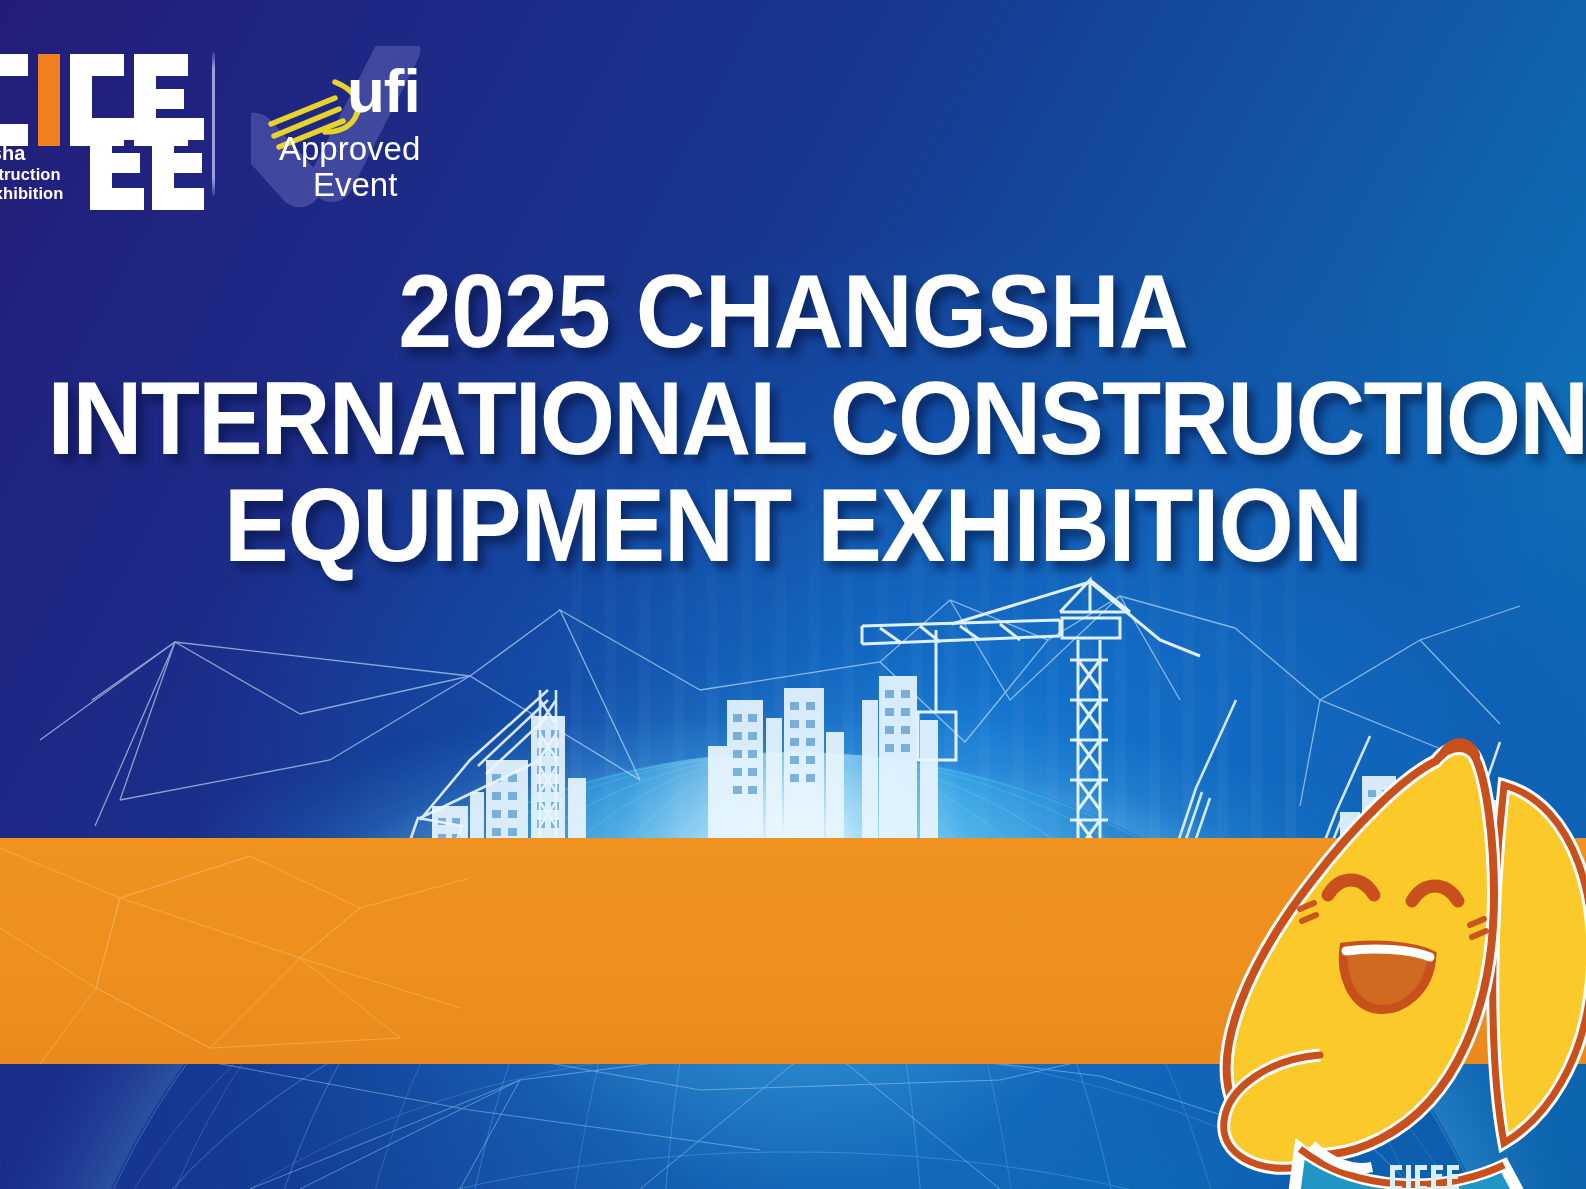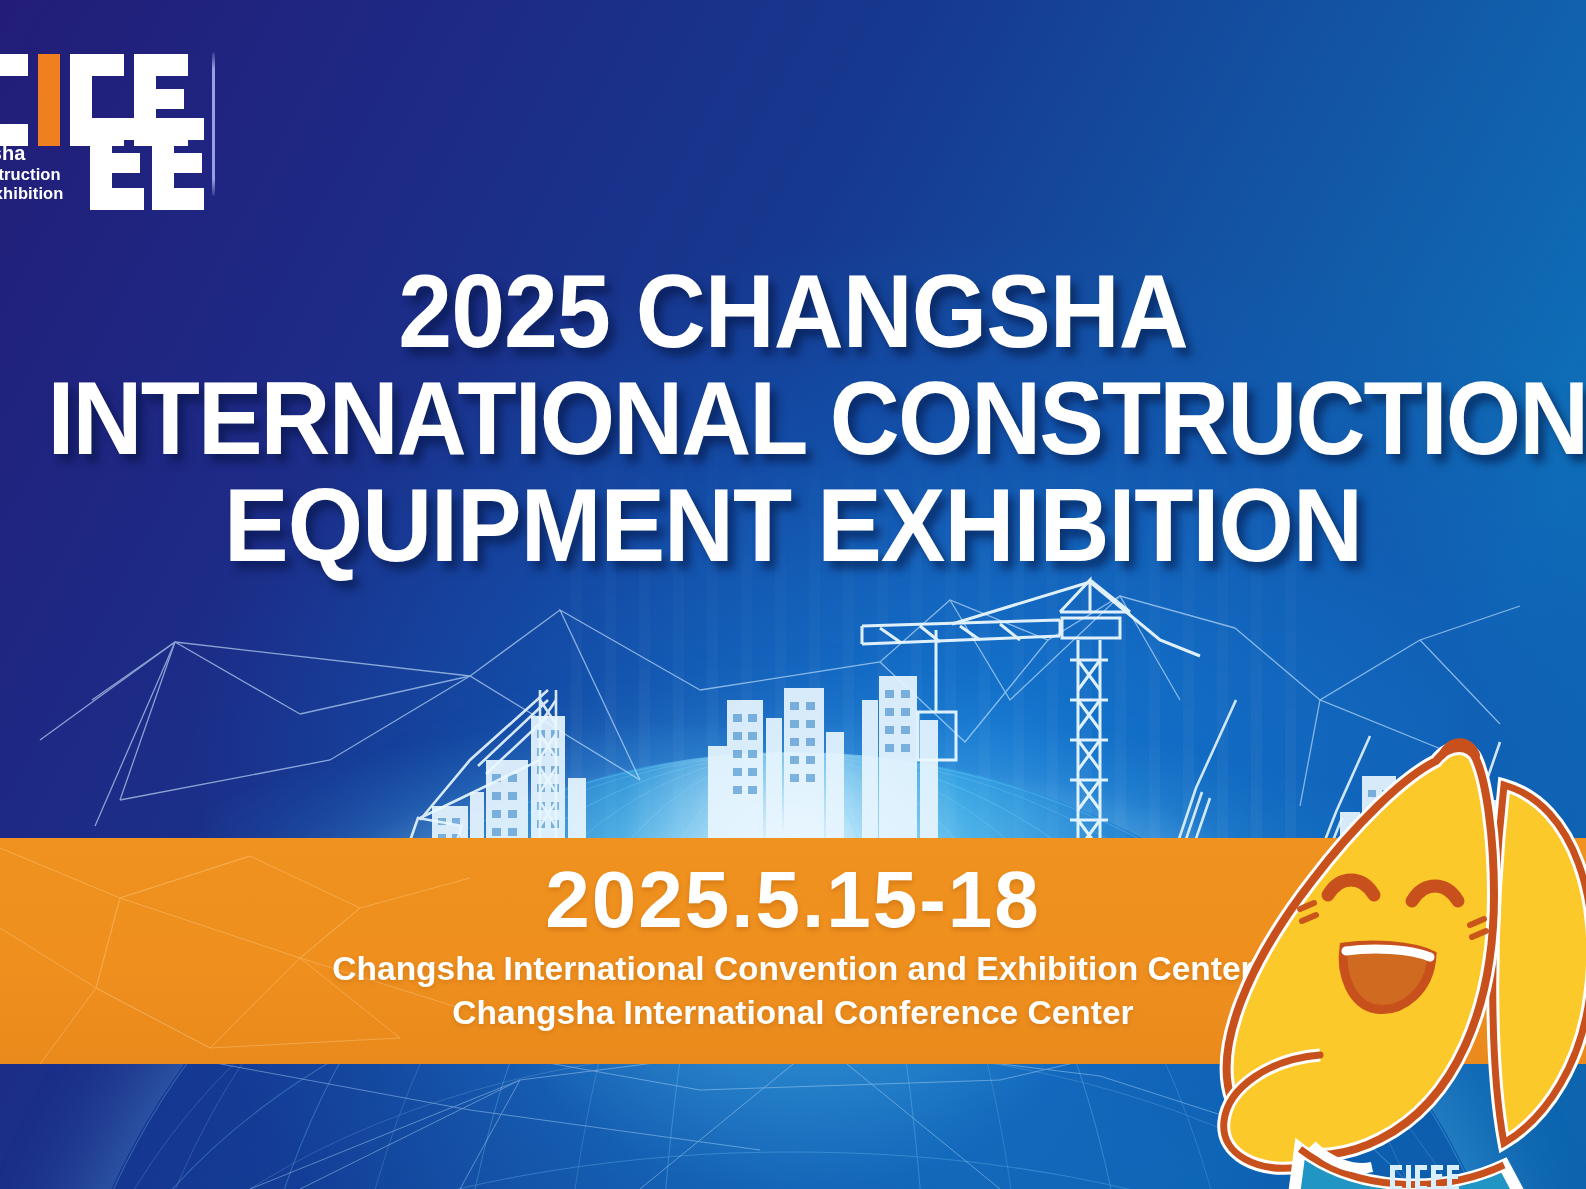--- a/index.html
+++ b/index.html
@@ -324,42 +324,57 @@
       </svg>
       <div class="cicee-sub">
         <div>Changsha</div>
         <div>nal Construction</div>
         <div>oment Exhibition</div>
       </div>
     </div>
 
     <div class="divider"></div>
 
+    <div class="ufi">
+      <svg width="200" height="175" viewBox="0 0 200 175" aria-hidden="true">
+
+        <g opacity=".42" fill="#6f74c4">
+          <rect x="4" y="58" width="44" height="112" rx="22" transform="rotate(-42 26 114)"></rect>
+          <rect x="92" y="-26" width="44" height="190" rx="22" transform="rotate(27 114 69)"></rect>
+        </g>
+
+        <g stroke="#e8d32a" stroke-width="5.5" fill="none" stroke-linecap="round">
+          <path d="M20 78 L84 52"></path>
+          <path d="M23 90 L88 63"></path>
+          <path d="M28 101 L92 75"></path>
+          <path d="M84 36 C104 44 112 58 104 72 C98 82 86 86 74 86"></path>
+        </g>
+
+        <text x="96" y="66" font-family="Liberation Sans, sans-serif" font-size="62" font-weight="bold" fill="#ffffff" letter-spacing="-1">ufi</text>
+        <text x="28" y="114" font-family="Liberation Sans, sans-serif" font-size="33" fill="#ffffff">Approved</text>
+        <text x="62" y="150" font-family="Liberation Sans, sans-serif" font-size="33" fill="#ffffff">Event</text>
+      </svg>
+    </div>
   </div>
 
   <div class="headline">
     <div class="l1">2025 CHANGSHA</div>
     <div class="l2">INTERNATIONAL CONSTRUCTION</div>
     <div class="l3">EQUIPMENT EXHIBITION</div>
   </div>
 
   <div class="band">
     <svg class="band-mesh" viewBox="0 0 520 226" preserveAspectRatio="none">
       <g stroke="#ffd9a0" stroke-width="1" fill="none" opacity=".75">
         <path d="M0 10 L120 60 L250 18 L120 60 L96 150 L120 60 L300 120"></path>
         <path d="M0 90 L96 150 L210 210 L96 150 L40 226"></path>
         <path d="M250 18 L360 70 L300 120 L360 70 L470 40"></path>
         <path d="M300 120 L210 210 L400 200 L300 120 L460 170"></path>
       </g>
     </svg>
-    <div class="band-inner">
-      <div class="date">2025.5.15-18</div>
-      <div class="venue">Changsha International Convention and Exhibition Center</div>
-      <div class="venue">Changsha International Conference Center</div>
-    </div>
   </div>
 
   <div class="mascot">
     <svg viewBox="0 0 400 470" aria-hidden="true">
 
       <path d="M300 60 C372 80 398 180 386 268 C378 336 344 392 300 418
                C286 344 284 208 300 60 Z" fill="#fbc92a" stroke="#ffffff" stroke-width="13"></path>
       <path d="M300 60 C372 80 398 180 386 268 C378 336 344 392 300 418
                C286 344 284 208 300 60 Z" fill="none" stroke="#c8501c" stroke-width="7"></path>
 

